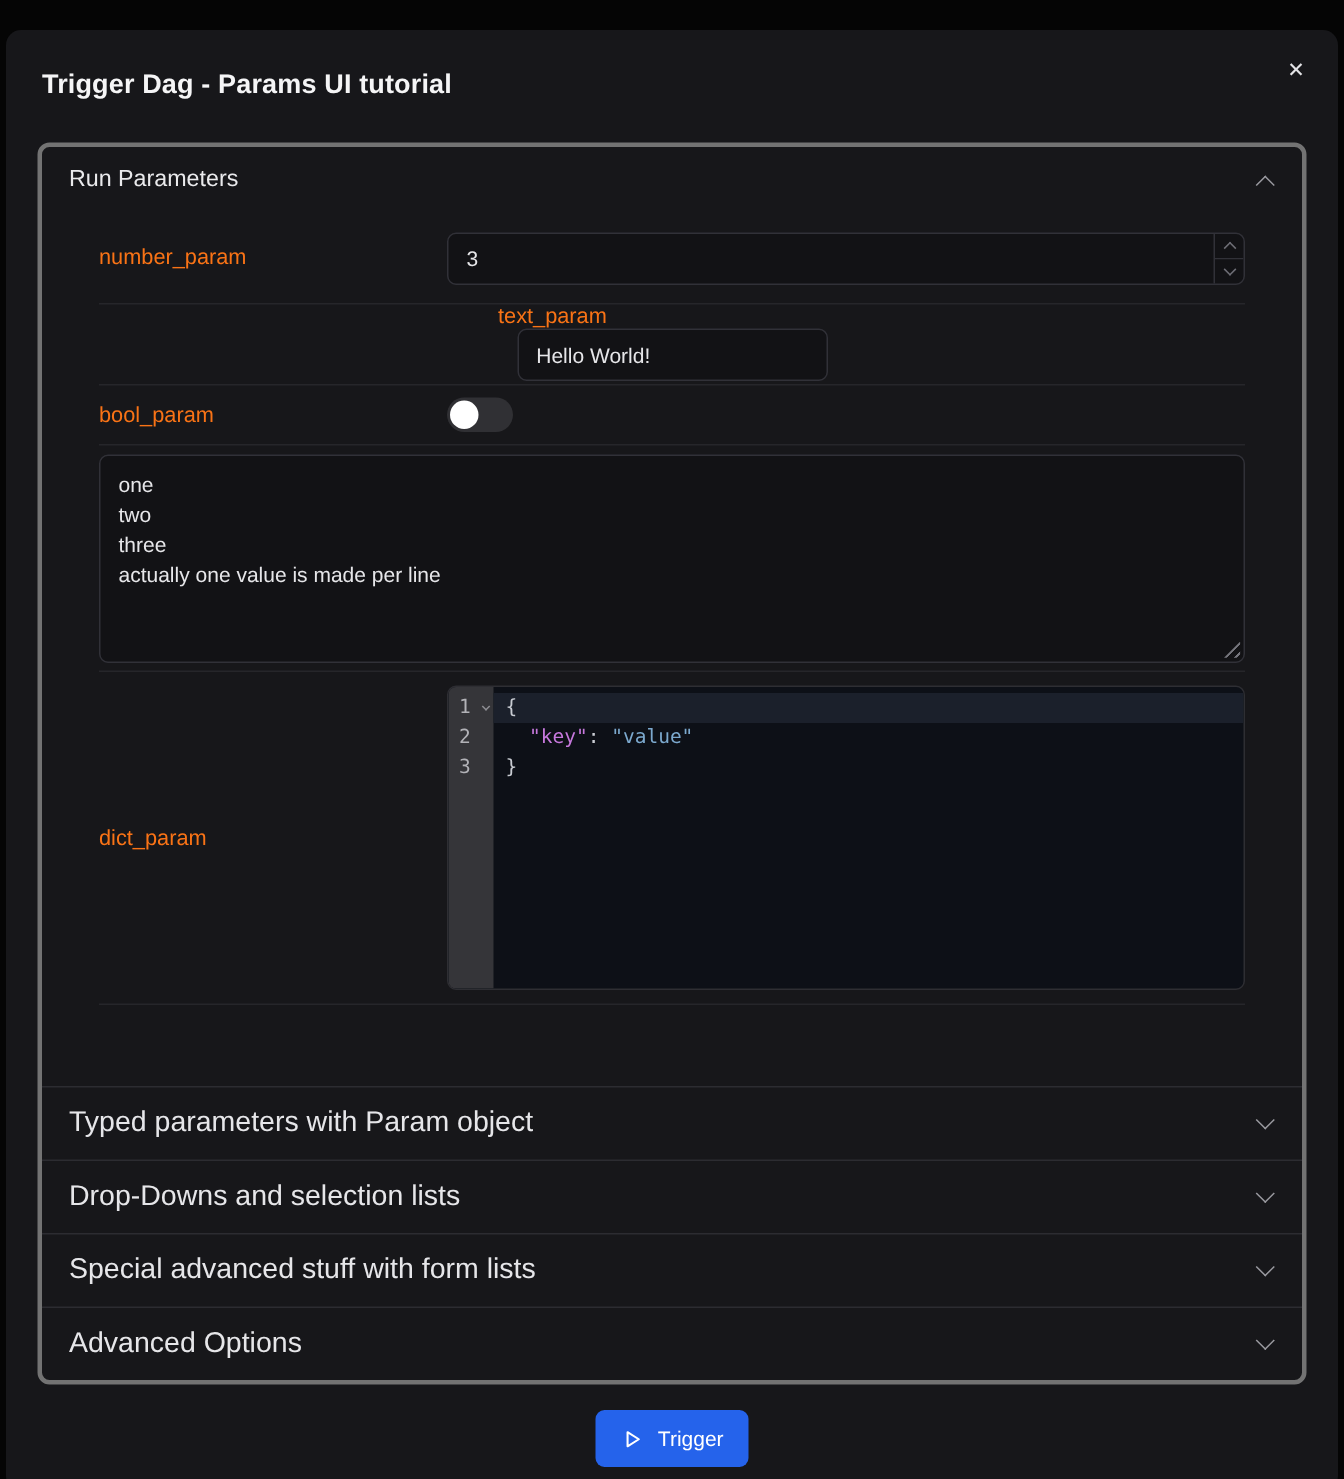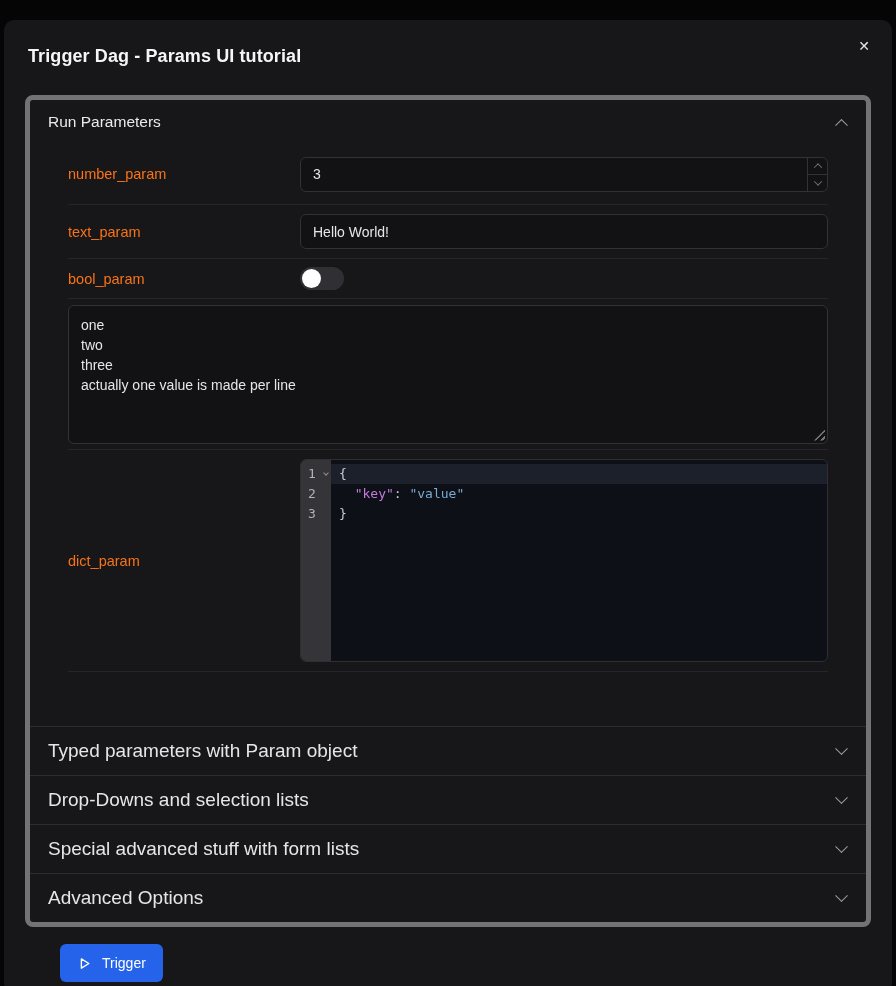--- a/index.html
+++ b/index.html
@@ -11,21 +11,21 @@
   
   .modal-header { position:relative; padding:26px 24px 0 24px; }
   .dialog-title { font-size:18px; font-weight:700; color:#f5f5f6; letter-spacing:.1px; }
   .close-btn {
     position:absolute; top:12px; right:14px; width:28px; height:28px;
     background:transparent; border:none; color:#e4e4e7; font-size:14px;
     cursor:pointer; display:flex; align-items:center; justify-content:center; border-radius:4px;
   }
   
   .accordion {
-    margin:28px 21px 0 21px; border:5px solid #737373; border-radius:8px;
+    margin:28px 21px 0 21px; border:3px solid #737373; border-radius:8px;
     overflow:hidden;
   }
   .acc-header {
     height:44px; display:flex; align-items:center; justify-content:space-between;
     padding:0 20px 0 18px; cursor:pointer; color:#eaeaec; font-size:15.5px;
   }
   .acc-item {
     height:49px; display:flex; align-items:center; justify-content:space-between;
     padding:0 20px 0 18px; border-top:1px solid #2c2c31; cursor:pointer;
     color:#e6e6e9; font-size:19px;
@@ -35,21 +35,21 @@
     border-right:1.6px solid #9b9ba1; border-bottom:1.6px solid #9b9ba1;
   }
   .chev.up   { transform:rotate(-135deg) translate(-2px,-2px); }
   .chev.down { transform:rotate(45deg) translate(-2px,-2px); }
   
   .section-body { padding:0 38px; }
   .field-row {
     display:flex; align-items:center; border-bottom:1px solid #26262a;
   }
   .row-number { min-height:61px; }
-  .row-text   { min-height:54px; }
+  .row-text   { min-height:54px;flex-direction:column; }
   .row-bool   { min-height:40px; }
   .row-list   { min-height:151px; }
   .row-dict   { min-height:222px; }
   .acc-spacer { height:54px; }
   .field-label { width:232px; flex-shrink:0; color:#f97316; font-size:14.5px; }
   .field-control { flex:1; min-width:0; }
   
   .text-input {
     width:100%; height:35px; background:#121215; border:1px solid #313138;
     border-radius:6px; color:#e6e6e9; font-size:14px; padding:0 12px;
@@ -112,21 +112,21 @@
     border-right:1.2px solid #8e8e93; border-bottom:1.2px solid #8e8e93;
     transform:rotate(45deg);
   }
   .code-area { flex:1; padding-top:4px; color:#c9ccd3; }
   .code-line { height:20px; padding-left:8px; white-space:pre; }
   .code-line.active { background:#1b202b; }
   .tok-key { color:#c678dd; }
   .tok-str { color:#7ca9ce; }
   .tok-punct { color:#c9ccd3; }
   
-  .modal-footer { display:flex; justify-content:flex-start; padding:17px 24px 0 24px;margin-left:32px; }
+  .modal-footer { display:flex; justify-content:center; padding:17px 24px 0 24px; }
   .trigger-btn {
     height:38px; background:#2563eb; border:none; border-radius:6px;
     color:#ffffff; font-size:14px; font-family:"Liberation Sans", sans-serif;
     display:flex; align-items:center; gap:10px; padding:0 17px; cursor:pointer;
   }
   .play-icon { width:15px; height:15px; display:block; }
 </style>
 </head>
 <body>
 

